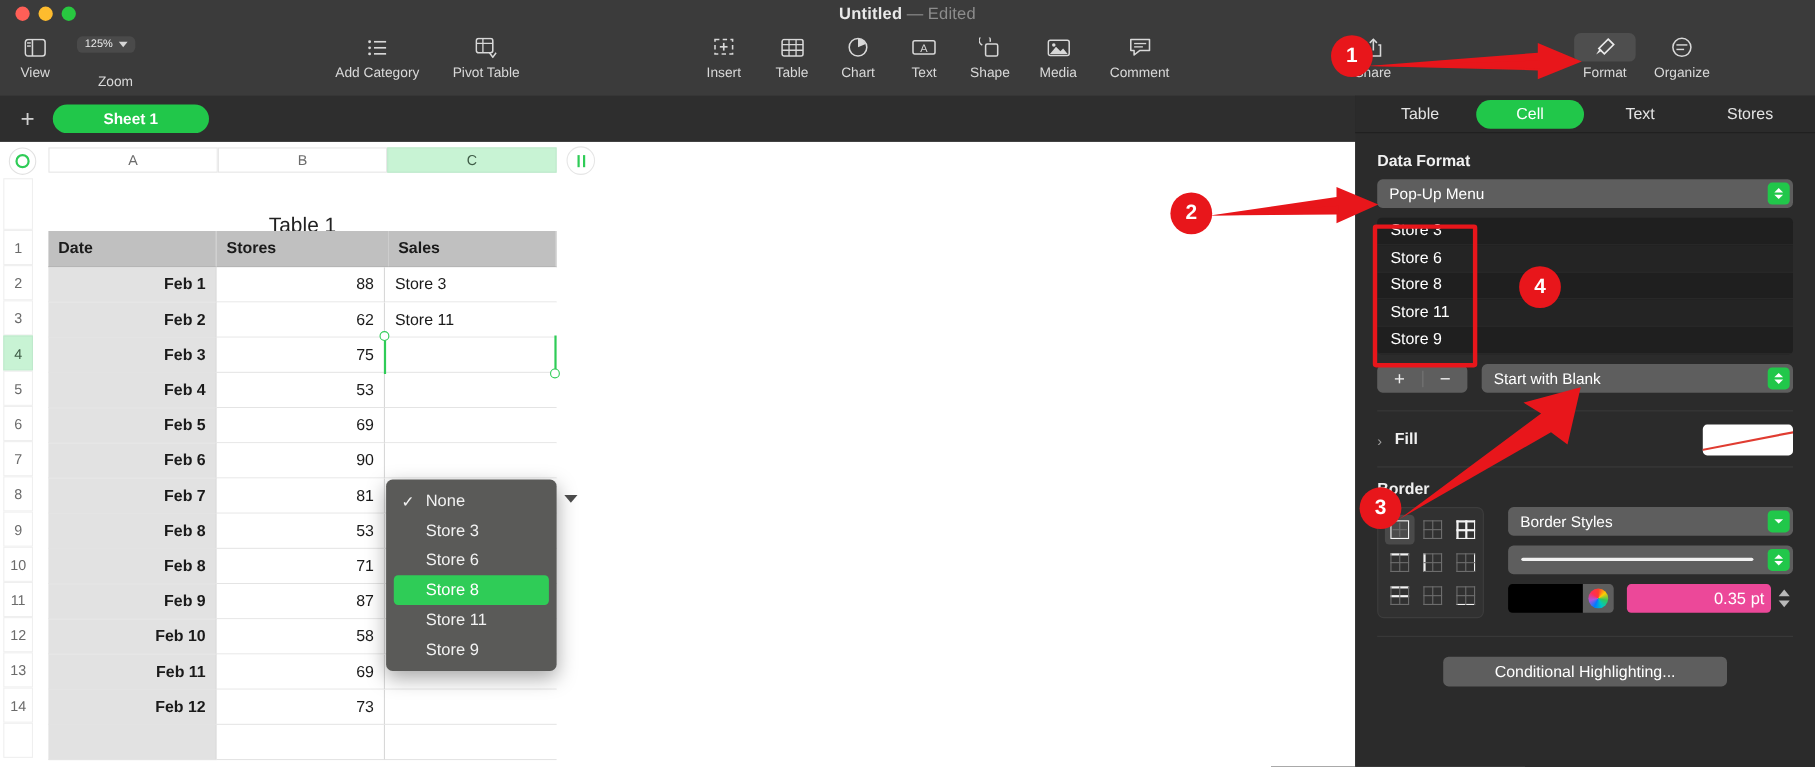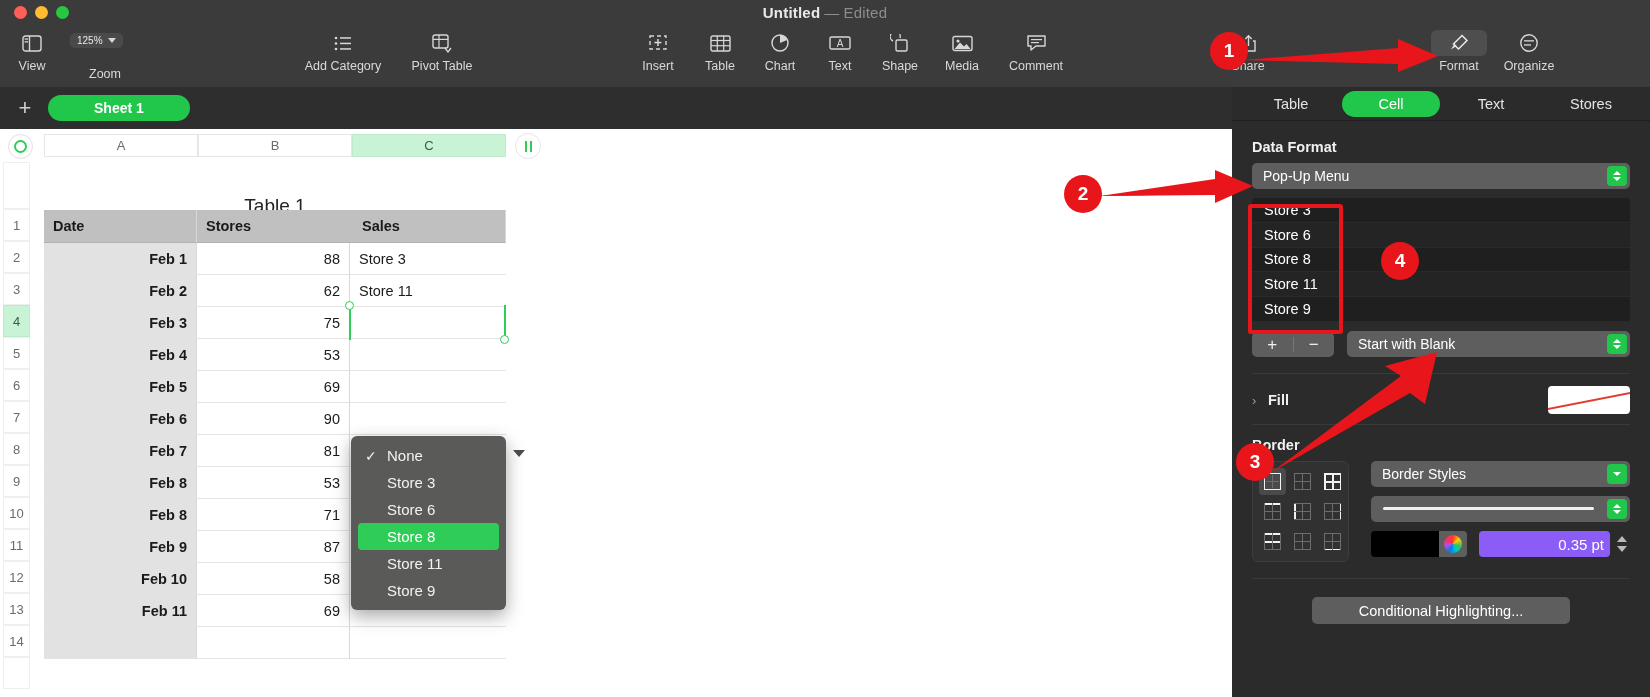--- a/index.html
+++ b/index.html
@@ -229,21 +229,21 @@
   .swatch-black { width: 68px; height: 26px; background: #000; border-radius: 4px 0 0 4px; }
   .wheel {
     width: 28px; height: 26px; background: #5e5e5e; border-radius: 0 4px 4px 0;
     display: flex; align-items: center; justify-content: center;
   }
   .wheel .w {
     width: 18px; height: 18px; border-radius: 50%;
     background: conic-gradient(#ff3b30,#ffcc00,#34c759,#00c7be,#007aff,#af52de,#ff2d55,#ff3b30);
   }
   .ptfield {
-    margin-left: 12px; flex: 1; height: 26px; background: #8b5cf6; border-radius: 4px;
+    margin-left: 12px; flex: 1; height: 26px; background: #ec4899; border-radius: 4px;
     display: flex; align-items: center; justify-content: flex-end; padding-right: 6px;
     font-size: 15px; color: #ffffff;
   }
   .ptstep { width: 16px; display: flex; flex-direction: column; gap: 4px; align-items: center;
             margin-left: 4px; }
   .ptstep .u { width: 0; height: 0; border-left: 5px solid transparent;
                border-right: 5px solid transparent; border-bottom: 6px solid #b9b9b9; }
   .ptstep .d { width: 0; height: 0; border-left: 5px solid transparent;
                border-right: 5px solid transparent; border-top: 6px solid #b9b9b9; }
 
@@ -536,20 +536,25 @@
         <div class="gc c0">Feb 10</div>
         <div class="gc c1">58</div>
         <div class="gc c2"></div>
       </div>
       <div class="grow">
         <div class="gc c0">Feb 11</div>
         <div class="gc c1">69</div>
         <div class="gc c2"></div>
       </div>
       <div class="grow">
+        <div class="gc c0">Feb 12</div>
+        <div class="gc c1">73</div>
+        <div class="gc c2"></div>
+      </div>
+      <div class="grow">
         <div class="gc c0"></div>
         <div class="gc c1"></div>
         <div class="gc c2"></div>
       </div>
     </div>
 
     <div class="selbar" style="left:349px;top:176px;height:35px"></div>
     <div class="selbar" style="left:504px;top:176px;height:35px"></div>
     <div class="selmark" style="left:345px;top:172px"></div>
     <div class="selmark" style="left:500px;top:206px"></div>

